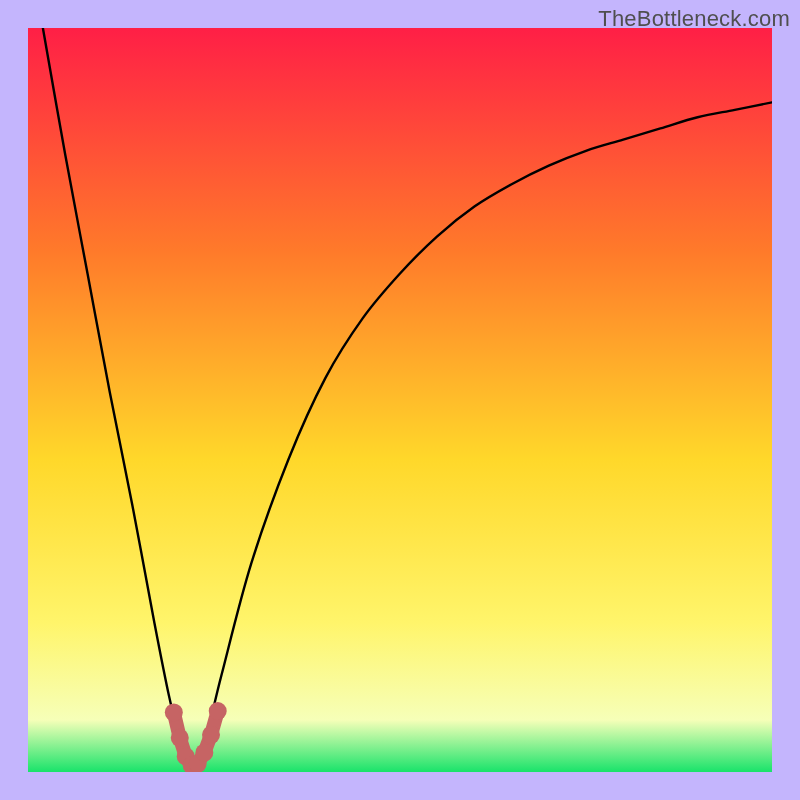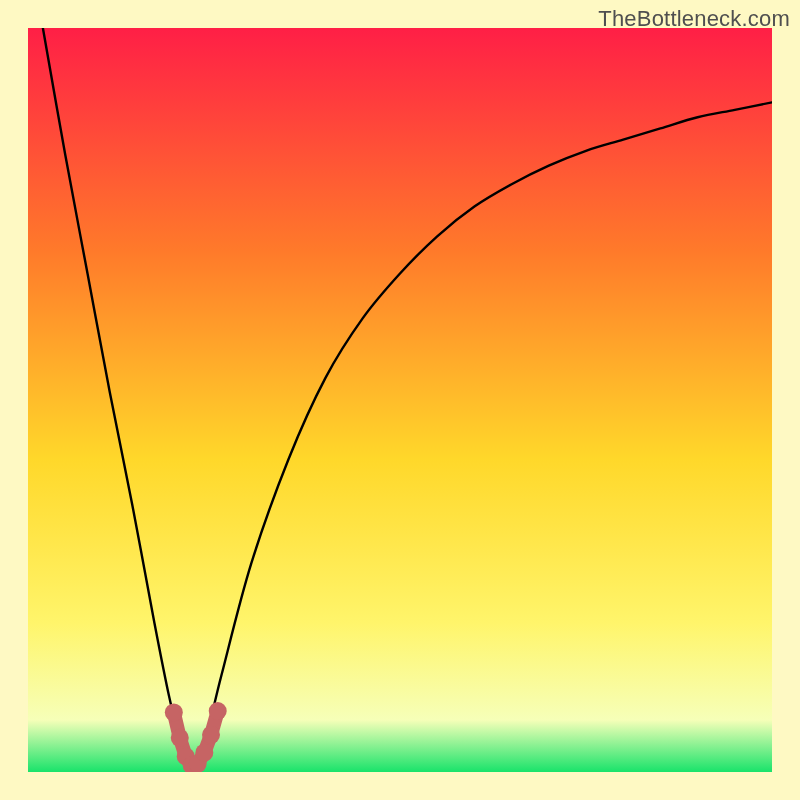--- a/index.html
+++ b/index.html
@@ -10,21 +10,21 @@
     overflow: hidden;
     background: #000;
     font-family: Arial, Helvetica, sans-serif;
   }
   .frame {
     position: absolute;
     left: 0;
     top: 0;
     width: 800px;
     height: 800px;
-    background: #fef9c3;
+    background: #c4b5fd;
   }
   .plot {
     position: absolute;
     left: 28px;
     top: 28px;
     width: 744px;
     height: 744px;
     overflow: hidden;
   }
   .watermark {

